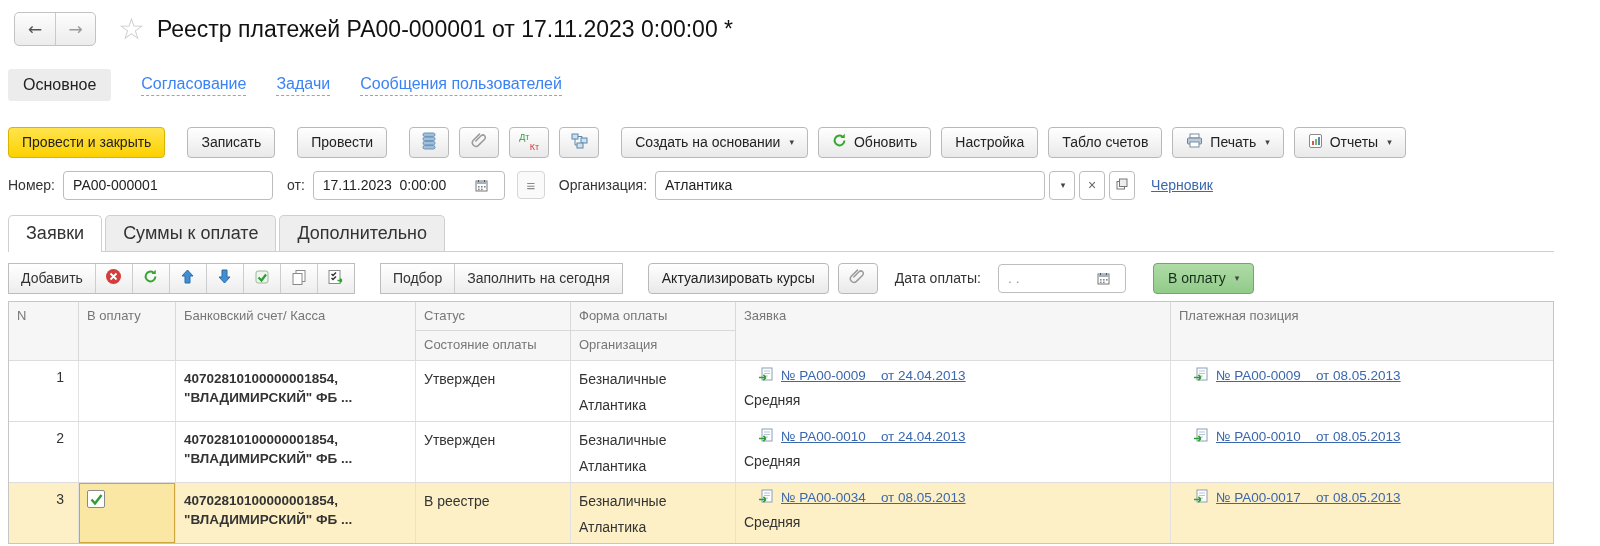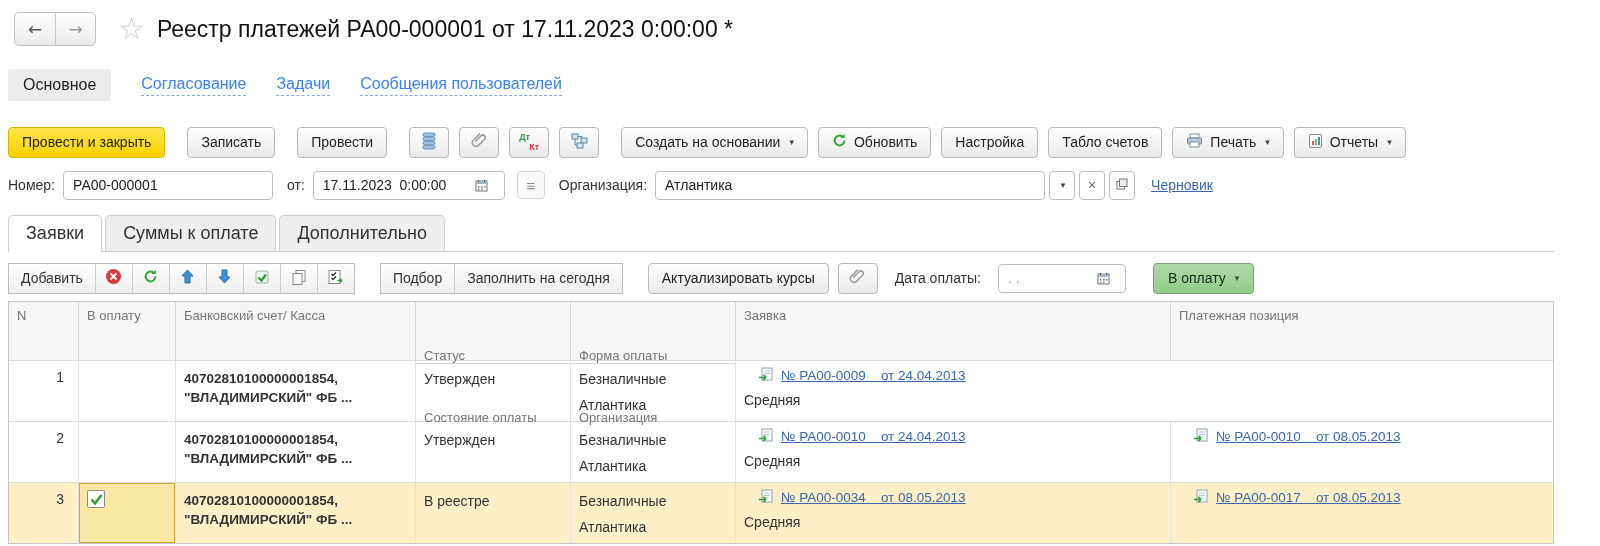--- a/index.html
+++ b/index.html
@@ -24,21 +24,21 @@
 
   
   .toolbar { display: flex; align-items: center; gap: 10px; margin: 24px 0 0 8px; height: 32px; }
   .btn { height: 31px; padding: 0 13px; display: inline-flex; align-items: center; gap: 7px;
     border: 1px solid #b9b9b9; border-radius: 4px; background: linear-gradient(#ffffff, #e9e9e9);
     font-size: 14px; color: #222; cursor: pointer; white-space: nowrap; }
   .btn-primary { background: linear-gradient(#ffe44d, #fdd100); border-color: #d8b500; font-weight: normal; }
   .icon-btn { width: 40px; padding: 0; justify-content: center; }
   .caret { font-family: "DejaVu Sans", sans-serif; font-size: 9px; color: #444; margin-left: 2px; }
   .gap-s { margin-left: 12px; }
-  .dtkt { position: relative; width: 20px; height: 20px; font-size: 9px; font-weight: bold; }
+  .dtkt { position: relative; width: 20px; height: 20px; font-size: 9px; font-weight: normal; }
   .dtkt .dt { position: absolute; left: 0; top: 0; color: #2e9e3f; }
   .dtkt .kt { position: absolute; right: 0; bottom: 0; color: #d23b3b; }
 
   
   .fieldrow { display: flex; align-items: center; margin: 12px 0 0 8px; height: 30px; }
   .flabel { color: #333; margin-right: 8px; }
   .input { height: 29px; border: 1px solid #bdbdbd; border-radius: 4px; background: #fff;
     display: flex; align-items: center; padding: 0 9px; }
   .input-text { white-space: pre; color: #222; }
   .input .inbtn { margin-left: auto; width: 26px; height: 27px; display: flex; align-items: center;
@@ -70,21 +70,21 @@
     font-size: 14px; cursor: pointer; }
   .date-input { width: 128px; }
 
   
   .table { margin: 6px 0 0 8px; width: 1546px; border: 1px solid #c6c6c6; }
   .grid-row { display: grid; grid-template-columns: 70px 97px 240px 155px 165px 435px 1fr; }
   .thead { background: #f6f6f6; color: #767676; font-size: 13px; }
   .th { border-right: 1px solid #d8d8d8; padding: 6px 8px 0 8px; height: 58px; }
   .th:last-child { border-right: none; }
   .th-split { padding: 0; display: flex; flex-direction: column; }
-  .th-split > div { height: 29px; padding: 6px 8px 0 8px; margin-top: 40px; }
+  .th-split > div { height: 29px; padding: 6px 8px 6px 8px; }
   .th-split > div:first-child { border-bottom: 1px solid #d8d8d8; }
   .tr { border-top: 1px solid #dcdcdc; min-height: 53px; background: #fff; }
   .tr.selected { background: #fdf0c6; }
   .td { border-right: 1px solid #e2e2e2; padding: 6px 8px; }
   .td:last-child { border-right: none; }
   .td-n { text-align: right; padding-right: 14px; padding-top: 8px; }
   .td-cb { display: flex; align-items: flex-start; padding-top: 7px; }
   .tr.selected .td-cb { background: #fbe7a4; box-shadow: inset 0 0 0 1px #cfa63d; }
   .acct { font-weight: bold; font-size: 13.5px; line-height: 19px; padding-top: 8px; }
   .cell-l1 { padding-top: 2px; line-height: 20px; }
@@ -373,20 +373,30 @@
       <div class="docline">
         <span><svg width="17" height="14" viewBox="0 0 17 14">
               <rect x="4" y="1" width="10" height="12" fill="#fff" stroke="#8aa0b8"></rect>
               <path d="M6 4 h6 M6 6.5 h6 M6 9 h4" stroke="#b3c4d4"></path>
               <path d="M1 10.5 h7 m0 0 l-2.6 -2.6 m2.6 2.6 l-2.6 2.6" stroke="#2f9e32" stroke-width="1.5" fill="none"></path>
             </svg></span>
         <span class="doclink">№ РА00-0009    от 24.04.2013</span>
       </div>
       <div class="cell-l2">Средняя</div>
     </div>
+    <div class="td">
+      <div class="docline">
+        <span><svg width="17" height="14" viewBox="0 0 17 14">
+              <rect x="4" y="1" width="10" height="12" fill="#fff" stroke="#8aa0b8"></rect>
+              <path d="M6 4 h6 M6 6.5 h6 M6 9 h4" stroke="#b3c4d4"></path>
+              <path d="M1 10.5 h7 m0 0 l-2.6 -2.6 m2.6 2.6 l-2.6 2.6" stroke="#2f9e32" stroke-width="1.5" fill="none"></path>
+            </svg></span>
+        <span class="doclink">№ РА00-0009    от 08.05.2013</span>
+      </div>
+    </div>
   </div>
 
   <div class="grid-row tr">
     <div class="td td-n">2</div>
     <div class="td td-cb">
       
     </div>
     <div class="td acct">
       <div>40702810100000001854,</div>
       <div>"ВЛАДИМИРСКИЙ" ФБ ...</div>

